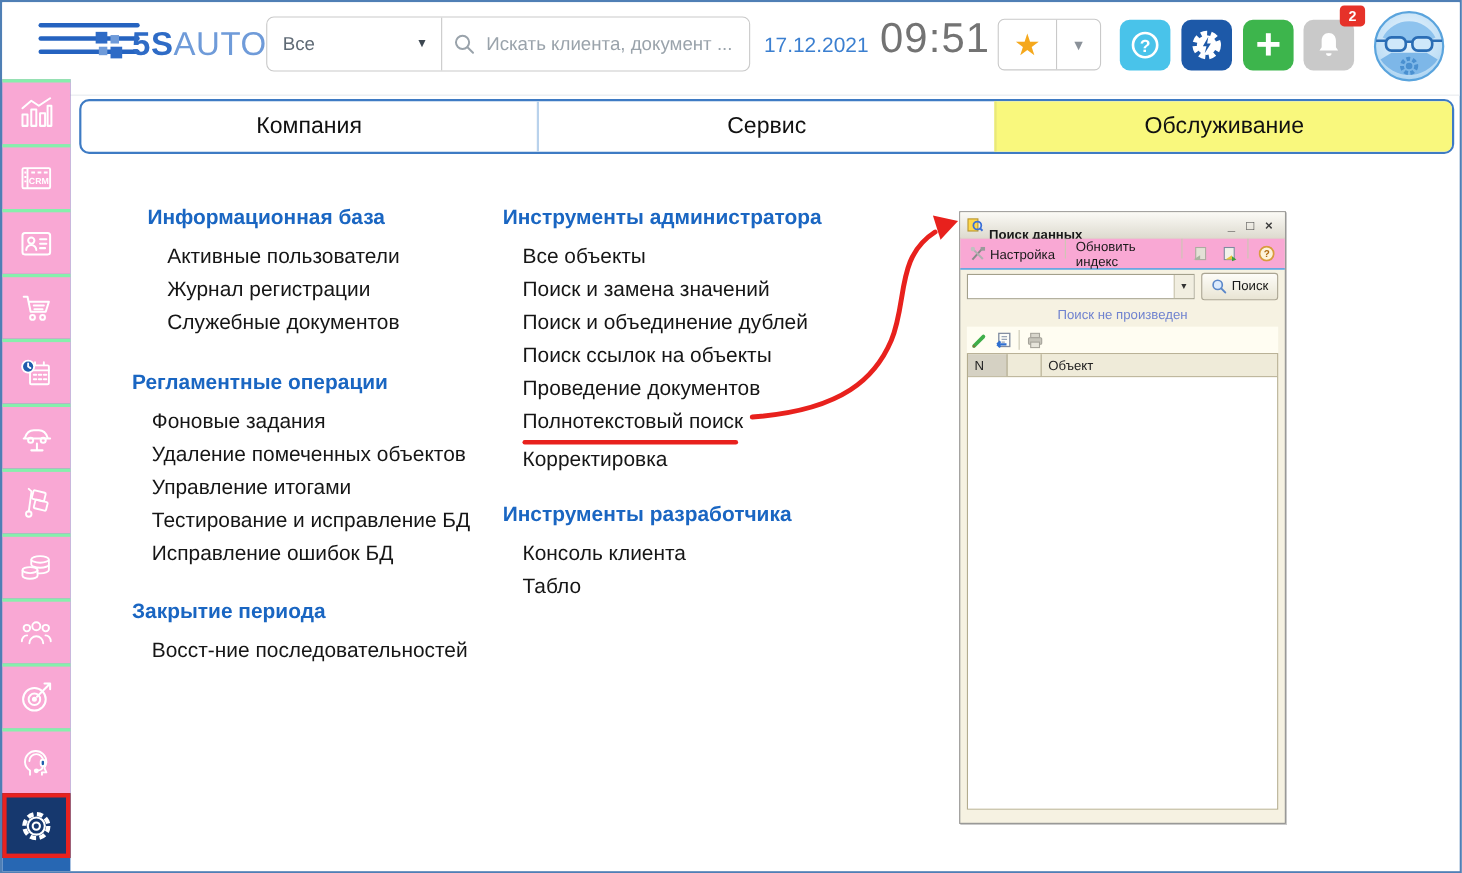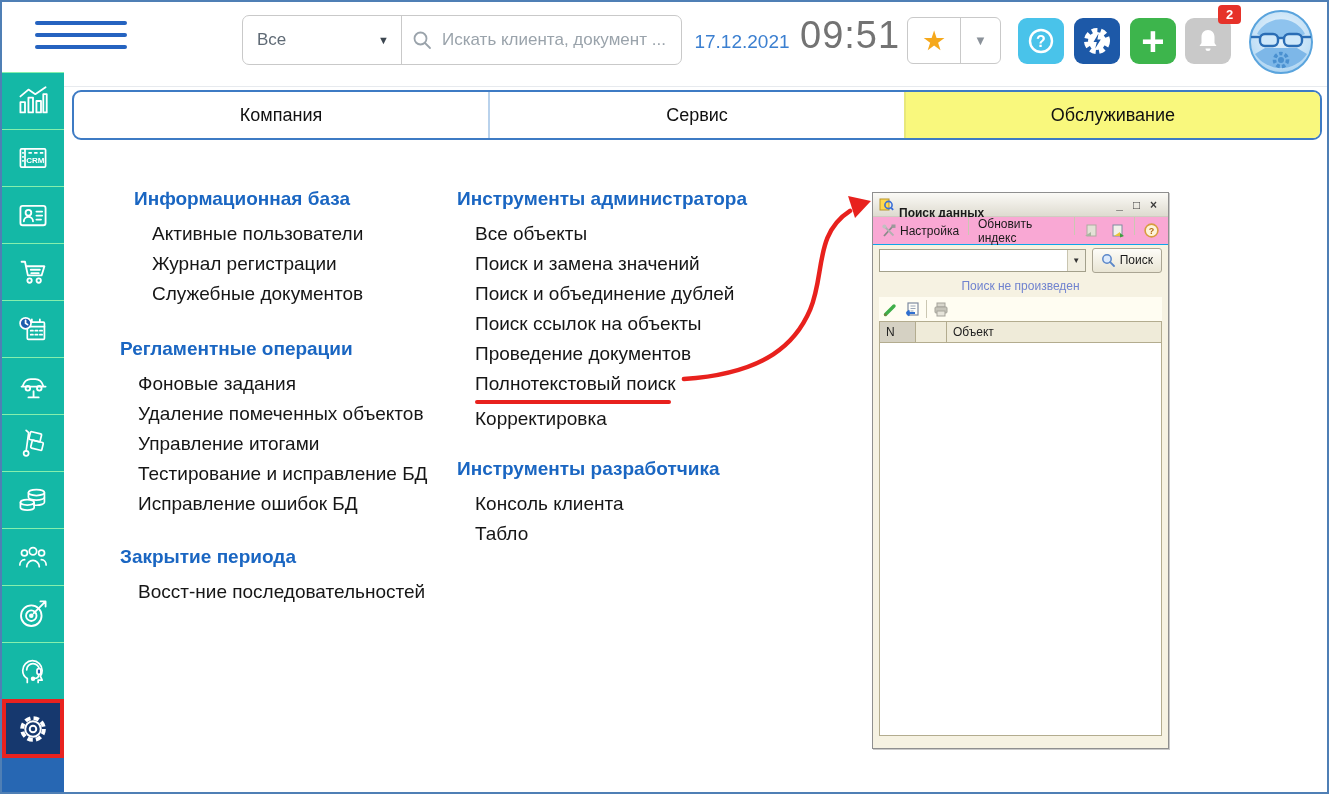--- a/index.html
+++ b/index.html
@@ -39,27 +39,27 @@
   .btn-gear{left:1072px;background:#1d59a8;}
   .btn-plus{left:1128px;background:#3db54c;color:#fff;font-size:40px;font-weight:bold;line-height:0;}
   .btn-bell{left:1183px;background:#c9c9c9;}
   .badge{position:absolute;left:1216px;top:3px;min-width:15px;height:19px;padding:0 4px;background:#e63229;
          color:#fff;font-size:13px;font-weight:bold;border-radius:4px;display:flex;align-items:center;justify-content:center;}
   .avatar{position:absolute;left:1245px;top:6px;width:68px;height:68px;cursor:pointer;}
 
   
   .tabbar{position:absolute;left:70px;top:88px;width:1250px;height:50px;border:2px solid #3e7bc4;
           border-radius:9px;background:#fff;display:flex;overflow:hidden;box-sizing:border-box;}
-  .tab{flex:1;display:flex;align-items:center;justify-content:center;font-size:18px;color:#111;cursor:pointer;}
+  .tab{flex:1;display:flex;align-items:center;justify-content:center;font-size:21px;color:#111;cursor:pointer;}
   .tab + .tab{border-left:2px solid #b9d2ec;}
   .tab.active{background:#f9f87d;border-left:2px solid #e8e87a;}
 
   
   .sidebar{position:absolute;left:0;top:70px;width:62px;bottom:0;background:#2767b3;}
-  .scell{height:56px;background:#14b8a6;border-top:1px solid #86efac;display:flex;align-items:center;
+  .scell{height:56px;background:#f9a8d4;border-top:3px solid #86efac;display:flex;align-items:center;
          justify-content:center;cursor:pointer;box-sizing:content-box;}
   .scell.selected{background:#16386e;border:4px solid #e8221f;border-top:4px solid #e8221f;height:51px;}
   .scell svg{display:block;}
 
   
   .msection{position:absolute;}
   .mheader{font-size:19px;font-weight:bold;color:#1a66c2;margin-bottom:9px;}
   .mlink{height:30px;display:flex;align-items:center;font-size:19px;color:#161616;
          padding-left:18px;cursor:pointer;width:max-content;}
   .underline-red{height:4px;background:#e8211d;border-radius:2px;margin:1px 0 0 18px;width:196px;}
@@ -102,20 +102,29 @@
 
 <div class="page">
 
   <div class="topbar">
     <div class="hamburger">
       <span></span>
         <span></span>
         <span style="margin-bottom:0"></span>
     </div>
 
+    <div class="logo">
+      <svg class="logo-icon" viewBox="0 0 28 28">
+        <rect x="1" y="1" width="11" height="11" fill="#2e6bc6"></rect>
+        <rect x="15" y="4" width="8" height="8" fill="#6f9bd9"></rect>
+        <rect x="4" y="15" width="8" height="8" fill="#6f9bd9"></rect>
+        <rect x="15" y="15" width="11" height="11" fill="#2e6bc6"></rect>
+      </svg>
+      <div class="logo-text"><span class="logo-bold">5S</span><span class="logo-light">AUTO</span></div>
+    </div>
 
     <div class="searchgroup">
       <div class="scope">
         <span class="scope-label">Все</span>
         <span class="caret">▼</span>
       </div>
       <div class="search">
         <svg width="20" height="20" viewBox="0 0 20 20">
           <circle cx="8.5" cy="8.5" r="6" fill="none" stroke="#9aa3ab" stroke-width="1.8"></circle>
           <line x1="13" y1="13" x2="18" y2="18" stroke="#9aa3ab" stroke-width="1.8" stroke-linecap="round"></line>

